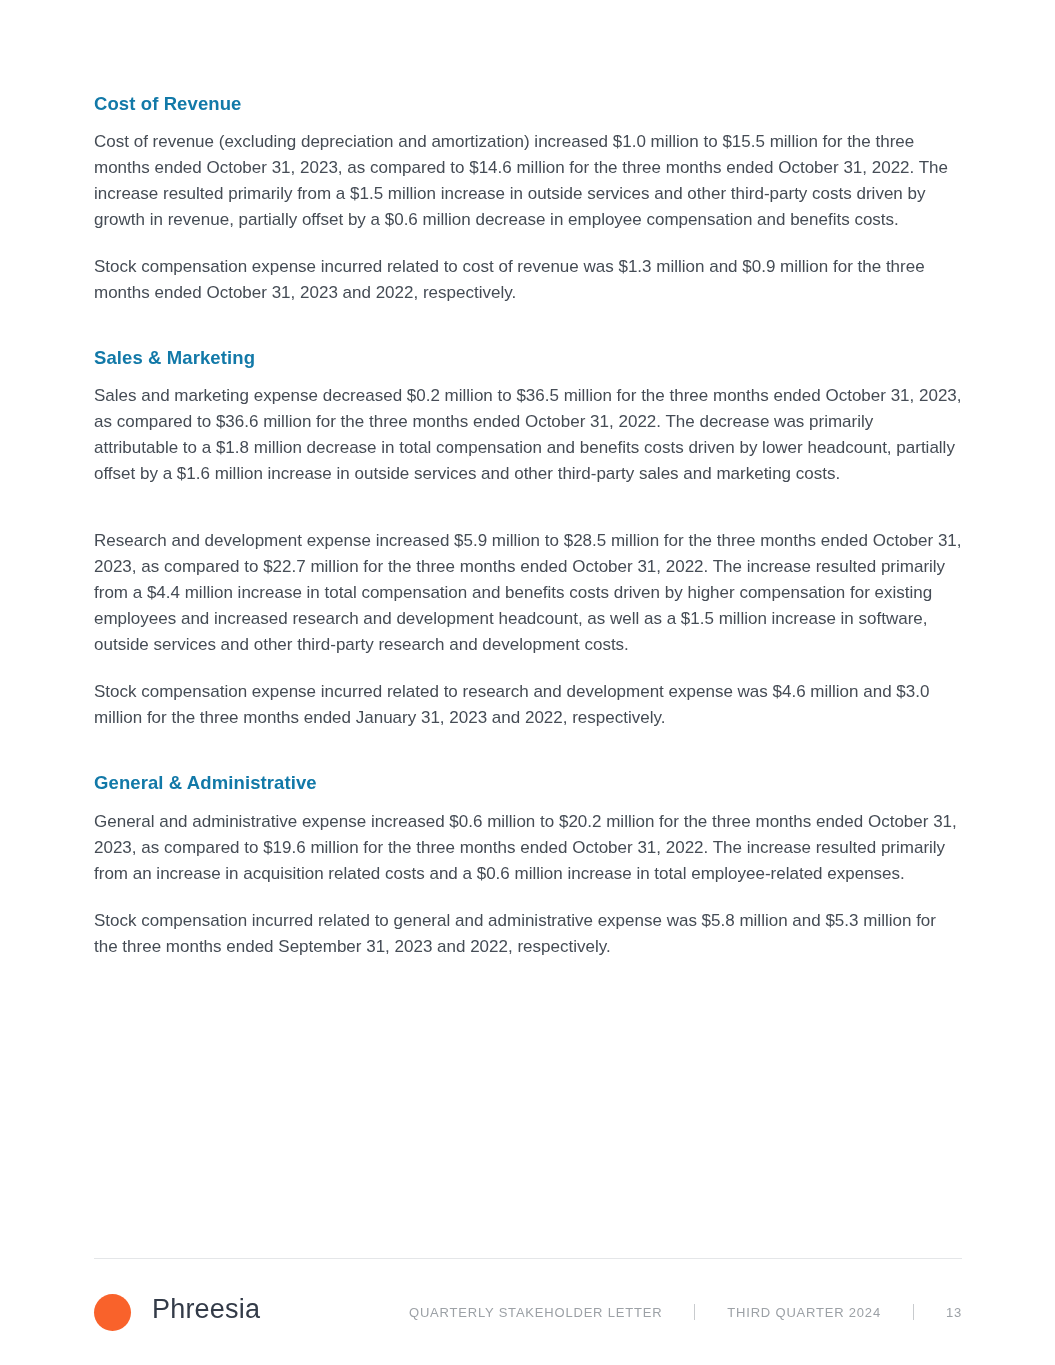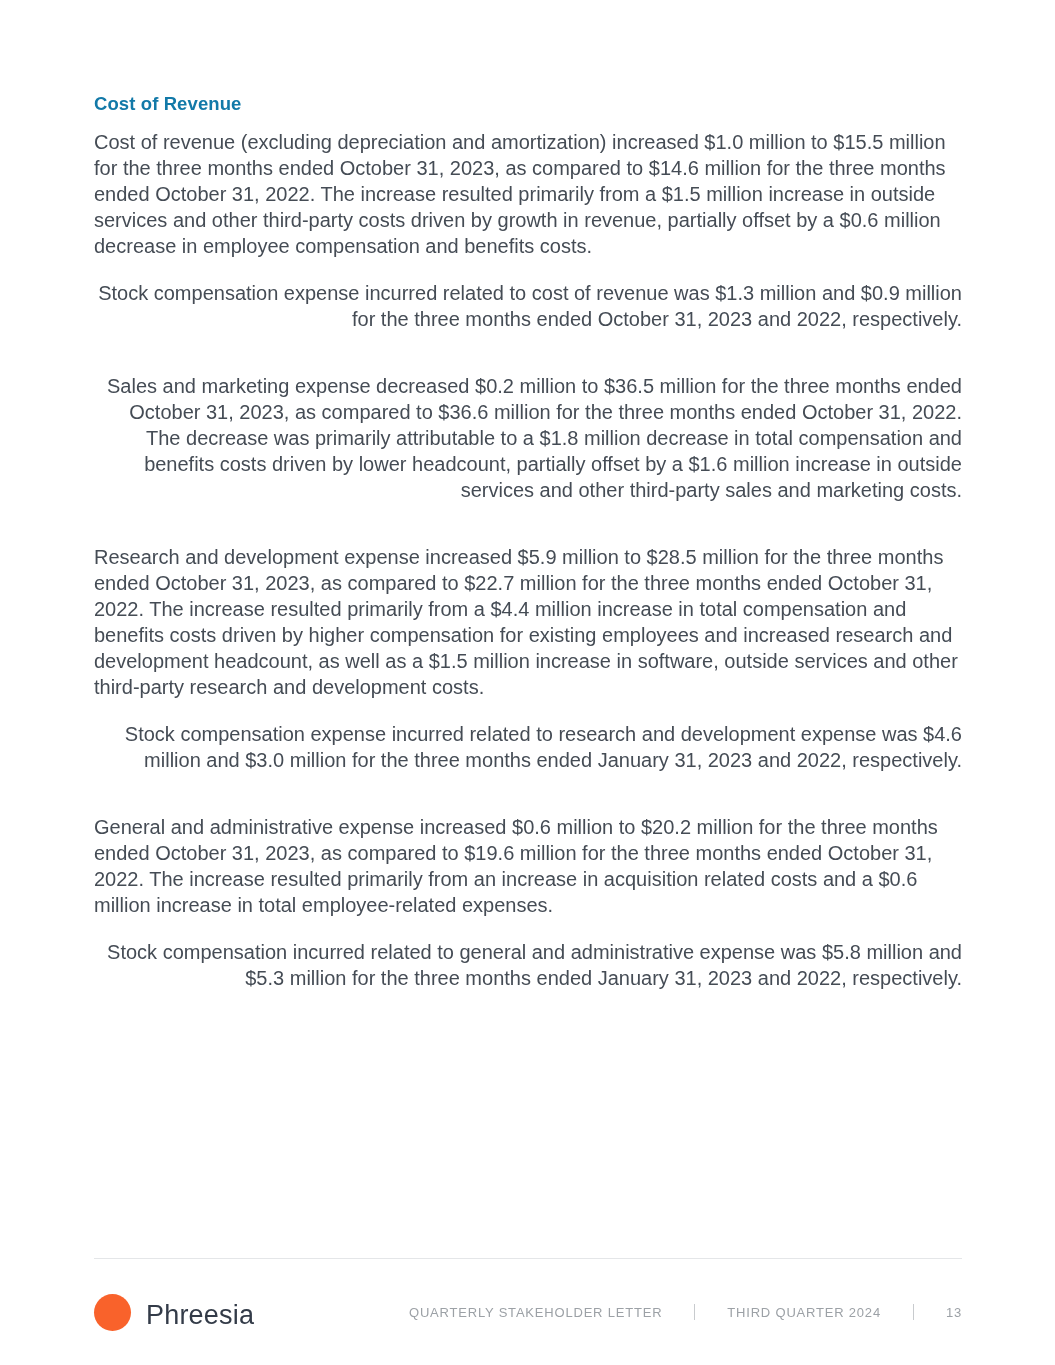--- a/index.html
+++ b/index.html
@@ -21,48 +21,48 @@
   .section { margin-bottom: 41px; }
   .section h2 {
     font-size: 18.5px;
     font-weight: 700;
     color: #1279A8;
     letter-spacing: 0.1px;
     margin: 0 0 14px 0;
     line-height: 1.2;
   }
   .section p {
-    font-size: 20px;
+    font-size: 17px;
     line-height: 26px;
     color: #454C55;
     margin: 0 0 21px 0;
   }
-  .section p:last-child { margin-bottom: 0; text-align: right; }
+  .section p:last-child { margin-bottom: 0; }
   .footer-divider {
     position: absolute;
     left: 94px;
     top: 1258px;
     width: 868px;
     height: 1px;
     background: #E4E6E8;
   }
   .footer {
     position: absolute;
     left: 94px;
     top: 1283px;
     width: 868px;
     height: 58px;
     display: flex;
     align-items: center;
     justify-content: space-between;
   }
   .brand {
     display: flex;
-    align-items: flex-end;
-    gap: 15px;
+    align-items: flex-start;
+    gap: 21px;
   }
   .brand-circle {
     width: 37px;
     height: 37px;
     border-radius: 50%;
     background: #F9622B;
   }
   .brand-name {
     font-size: 27px;
     font-weight: 400;
@@ -91,31 +91,33 @@
 
   <div class="content">
 
     <div class="section">
       <h2>Cost of Revenue</h2>
       <p>Cost of revenue (excluding depreciation and amortization) increased $1.0 million to $15.5 million for the three months ended October 31, 2023, as compared to $14.6 million for the three months ended October 31, 2022. The increase resulted primarily from a $1.5 million increase in outside services and other third-party costs driven by growth in revenue, partially offset by a $0.6 million decrease in employee compensation and benefits costs.</p>
       <p>Stock compensation expense incurred related to cost of revenue was $1.3 million and $0.9 million for the three months ended October 31, 2023 and 2022, respectively.</p>
     </div>
 
     <div class="section">
+      <h2>Sales &amp; Marketing</h2>
       <p>Sales and marketing expense decreased $0.2 million to $36.5 million for the three months ended October 31, 2023, as compared to $36.6 million for the three months ended October 31, 2022. The decrease was primarily attributable to a $1.8 million decrease in total compensation and benefits costs driven by lower headcount, partially offset by a $1.6 million increase in outside services and other third-party sales and marketing costs.</p>
     </div>
 
     <div class="section">
       <p>Research and development expense increased $5.9 million to $28.5 million for the three months ended October 31, 2023, as compared to $22.7 million for the three months ended October 31, 2022. The increase resulted primarily from a $4.4 million increase in total compensation and benefits costs driven by higher compensation for existing employees and increased research and development headcount, as well as a $1.5 million increase in software, outside services and other third-party research and development costs.</p>
       <p>Stock compensation expense incurred related to research and development expense was $4.6 million and $3.0 million for the three months ended January 31, 2023 and 2022, respectively.</p>
     </div>
 
     <div class="section">
+      <h2>General &amp; Administrative</h2>
       <p>General and administrative expense increased $0.6 million to $20.2 million for the three months ended October 31, 2023, as compared to $19.6 million for the three months ended October 31, 2022. The increase resulted primarily from an increase in acquisition related costs and a $0.6 million increase in total employee-related expenses.</p>
-      <p>Stock compensation incurred related to general and administrative expense was $5.8 million and $5.3 million for the three months ended January 31, 2023 and 2022, respectively.</p>
+      <p>Stock compensation incurred related to general and administrative expense was $5.8 million and $5.3 million for the three months ended September 31, 2023 and 2022, respectively.</p>
     </div>
 
   </div>
 
   <div class="footer-divider"></div>
 
   <div class="footer">
     <div class="brand">
       <span class="brand-circle"></span>
       <span class="brand-name">Phreesia</span>

